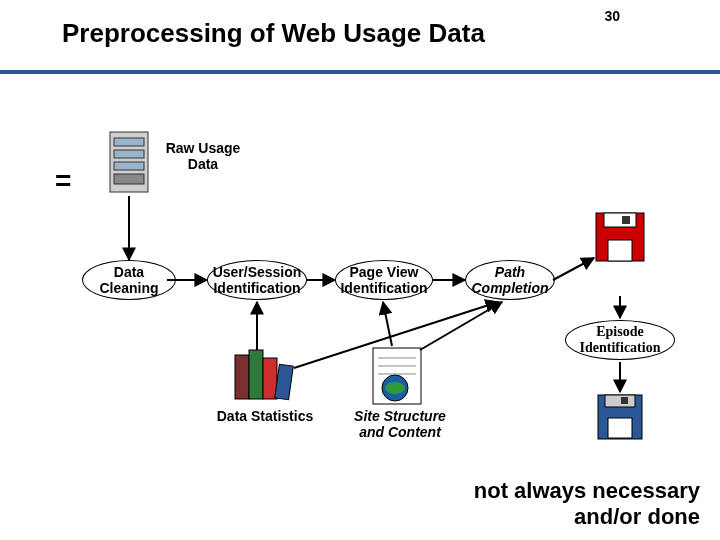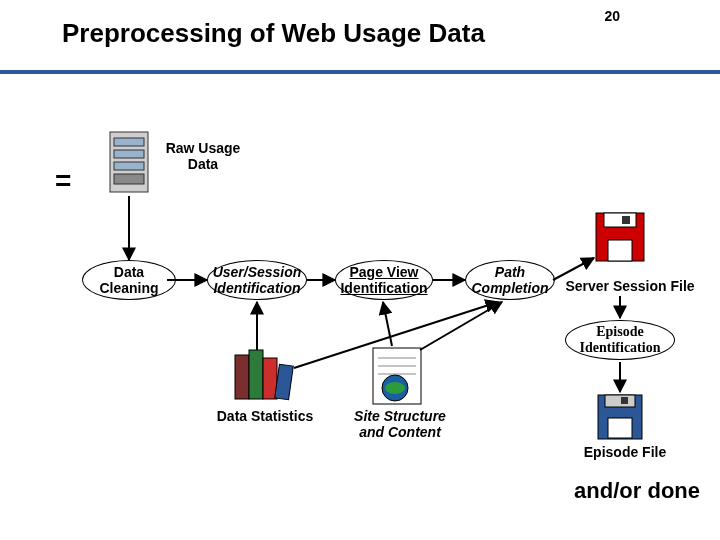--- a/index.html
+++ b/index.html
@@ -32,21 +32,21 @@
     position: absolute; left: 450px; top: 478px;
     font-size: 22px; font-weight: bold; color: #000; text-align: right; width: 250px;
   }
   .footnote .l2 { display:block; }
 </style>
 </head>
 <body>
 
 <div class="slide">
   <div class="title">Preprocessing of Web Usage Data</div>
-  <div class="pagenum">20</div>
+  <div class="pagenum">30</div>
   <div class="hr"></div>
   <div class="eqmark">=</div>
 
   <svg class="diagram" width="720" height="540">
     <defs>
       <marker id="arr" viewBox="0 0 10 10" refX="9" refY="5" markerWidth="7" markerHeight="7" orient="auto-start-reverse">
         <path d="M0,0 L10,5 L0,10 z" fill="#000"></path>
       </marker>
     </defs>
 
@@ -108,44 +108,43 @@
 
   <div class="abs label" style="left:158px; top:140px; width:90px; white-space:pre-line;">Raw Usage
 Data</div>
 
   <div class="abs ellipse" style="left:82px; top:260px; width:94px; height:40px;">
     <span class="label" style="white-space:pre-line;">Data
 Cleaning</span>
   </div>
 
   <div class="abs ellipse" style="left:207px; top:260px; width:100px; height:40px;">
-    <span class="label" style="white-space:pre-line;font-style:italic;">User/Session
+    <span class="label" style="white-space:pre-line;">User/Session
 Identification</span>
   </div>
 
   <div class="abs ellipse" style="left:335px; top:260px; width:98px; height:40px;">
-    <span class="label" style="white-space:pre-line;text-decoration:underline;">Page View
+    <span class="label" style="white-space:pre-line;">Page View
 Identification</span>
   </div>
 
   <div class="abs ellipse" style="left:465px; top:260px; width:90px; height:40px;font-style:italic;">
     <span class="label" style="white-space:pre-line;">Path
 Completion</span>
   </div>
 
-  <div class="abs label" style="left:560px; top:278px; width:140px;">Server Session File</div>
 
   <div class="abs ellipse" style="left:565px; top:320px; width:110px; height:40px;font-family:Liberation Serif, serif;">
     <span class="label" style="white-space:pre-line;">Episode
 Identification</span>
   </div>
 
   <div class="abs label" style="left:200px; top:408px; width:130px;">Data Statistics</div>
 
   <div class="abs label" style="left:340px; top:408px; width:120px; white-space:pre-line;font-style:italic;">Site Structure
 and Content</div>
 
-  <div class="abs label" style="left:575px; top:444px; width:100px;">Episode File</div>
 
   <div class="footnote">
+    <span>not always necessary</span>
     <span class="l2">and/or done</span>
   </div>
 </div>
 
 </body></html>

